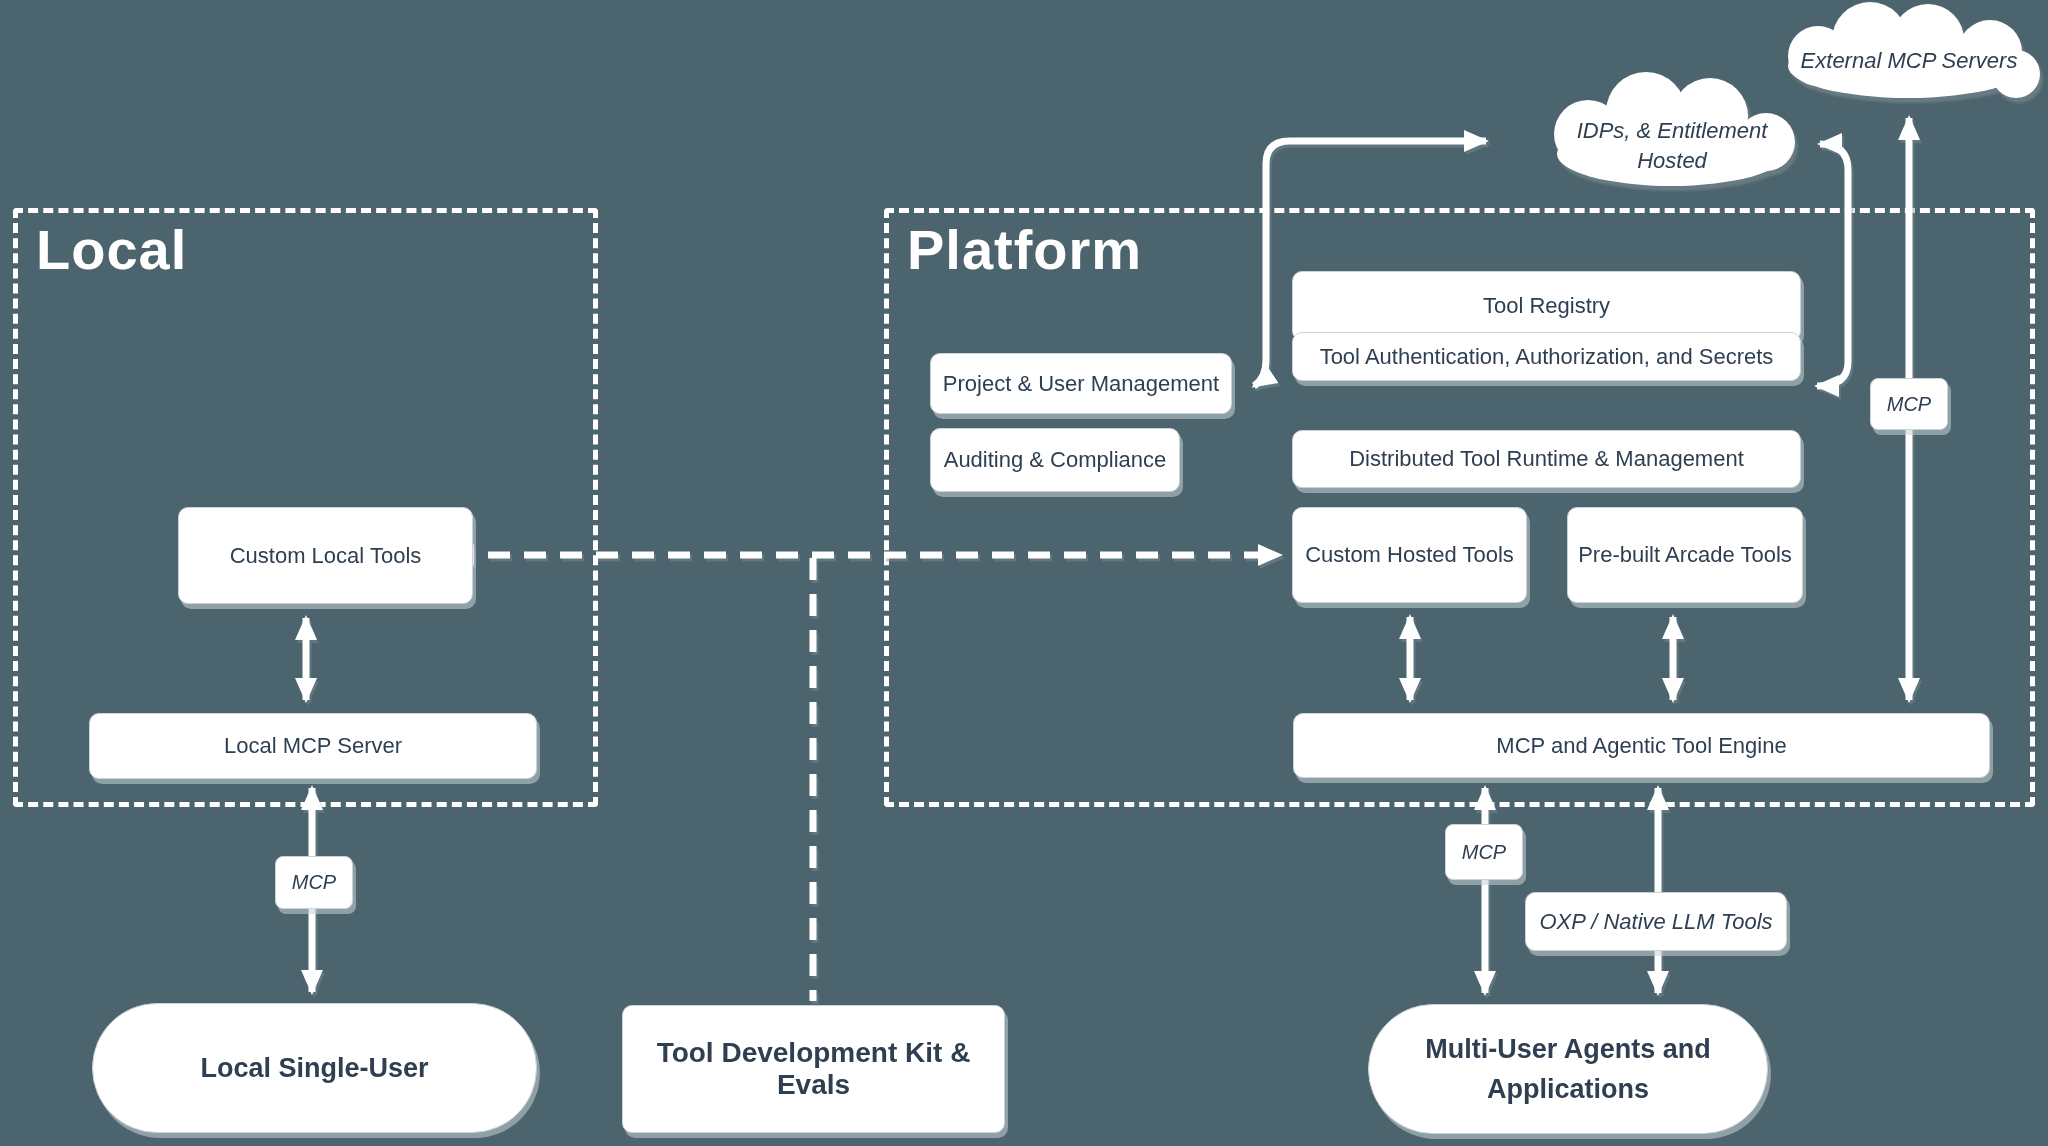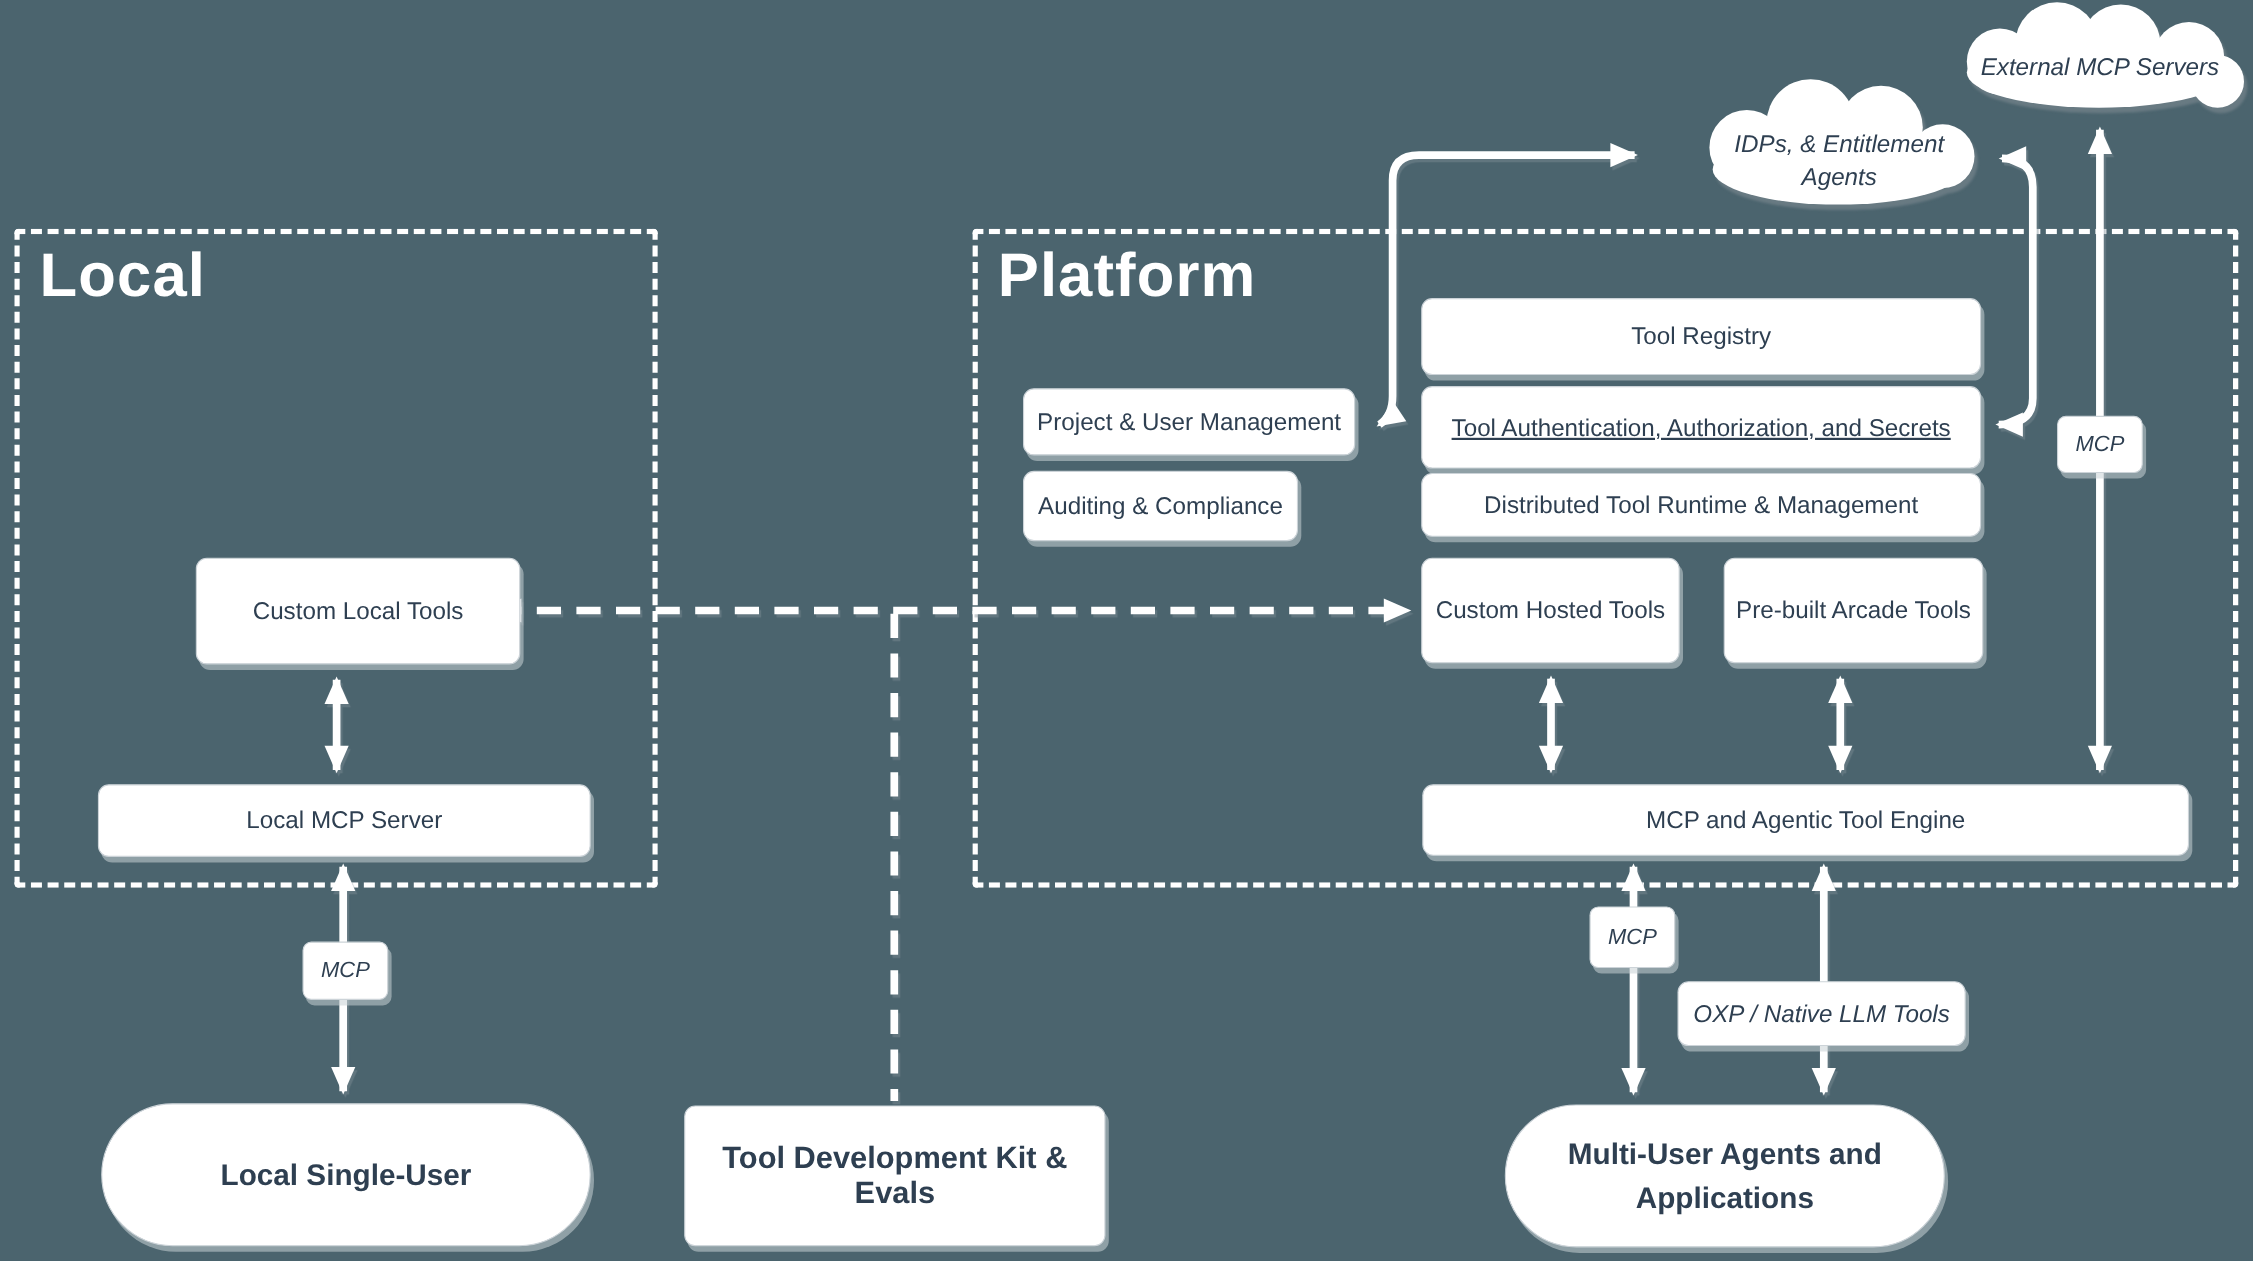--- a/index.html
+++ b/index.html
@@ -90,32 +90,32 @@
       <circle class="cloud" cx="1588" cy="134" r="34"></circle>
       <circle class="cloud" cx="1646" cy="112" r="40"></circle>
       <circle class="cloud" cx="1710" cy="116" r="38"></circle>
       <circle class="cloud" cx="1766" cy="142" r="29"></circle>
     </g>
   </svg>
 
   <div class="cloud-label" style="left:1778px;top:46px;width:262px;">External MCP Servers</div>
   <div class="cloud-label" style="left:1548px;top:116px;width:248px;">
     <div>IDPs, &amp; Entitlement</div>
-    <div>Agents</div>
+    <div>Hosted</div>
   </div>
 
   <div class="region" style="left:13px;top:208px;width:585px;height:599px;">
     <div class="region-title">Local</div>
   </div>
   <div class="region" style="left:884px;top:208px;width:1151px;height:599px;">
     <div class="region-title">Platform</div>
   </div>
 
   <div class="box" style="left:1292px;top:271px;width:509px;height:70px;">Tool Registry</div>
-  <div class="box" style="left:1292px;top:351px;width:509px;height:75px;text-decoration:underline;">Tool Authentication, Authorization, and Secrets</div>
+  <div class="box" style="left:1292px;top:332px;width:509px;height:49px;">Tool Authentication, Authorization, and Secrets</div>
   <div class="box" style="left:1292px;top:430px;width:509px;height:58px;">Distributed Tool Runtime &amp; Management</div>
   <div class="box" style="left:930px;top:353px;width:302px;height:61px;">Project &amp; User Management</div>
   <div class="box" style="left:930px;top:428px;width:250px;height:64px;">Auditing &amp; Compliance</div>
   <div class="box" style="left:1292px;top:507px;width:235px;height:96px;">Custom Hosted Tools</div>
   <div class="box" style="left:1567px;top:507px;width:236px;height:96px;">Pre-built Arcade Tools</div>
   <div class="box" style="left:1293px;top:713px;width:697px;height:65px;">MCP and Agentic Tool Engine</div>
 
   <div class="box" style="left:178px;top:507px;width:295px;height:97px;">Custom Local Tools</div>
   <div class="box" style="left:89px;top:713px;width:448px;height:66px;">Local MCP Server</div>
 

